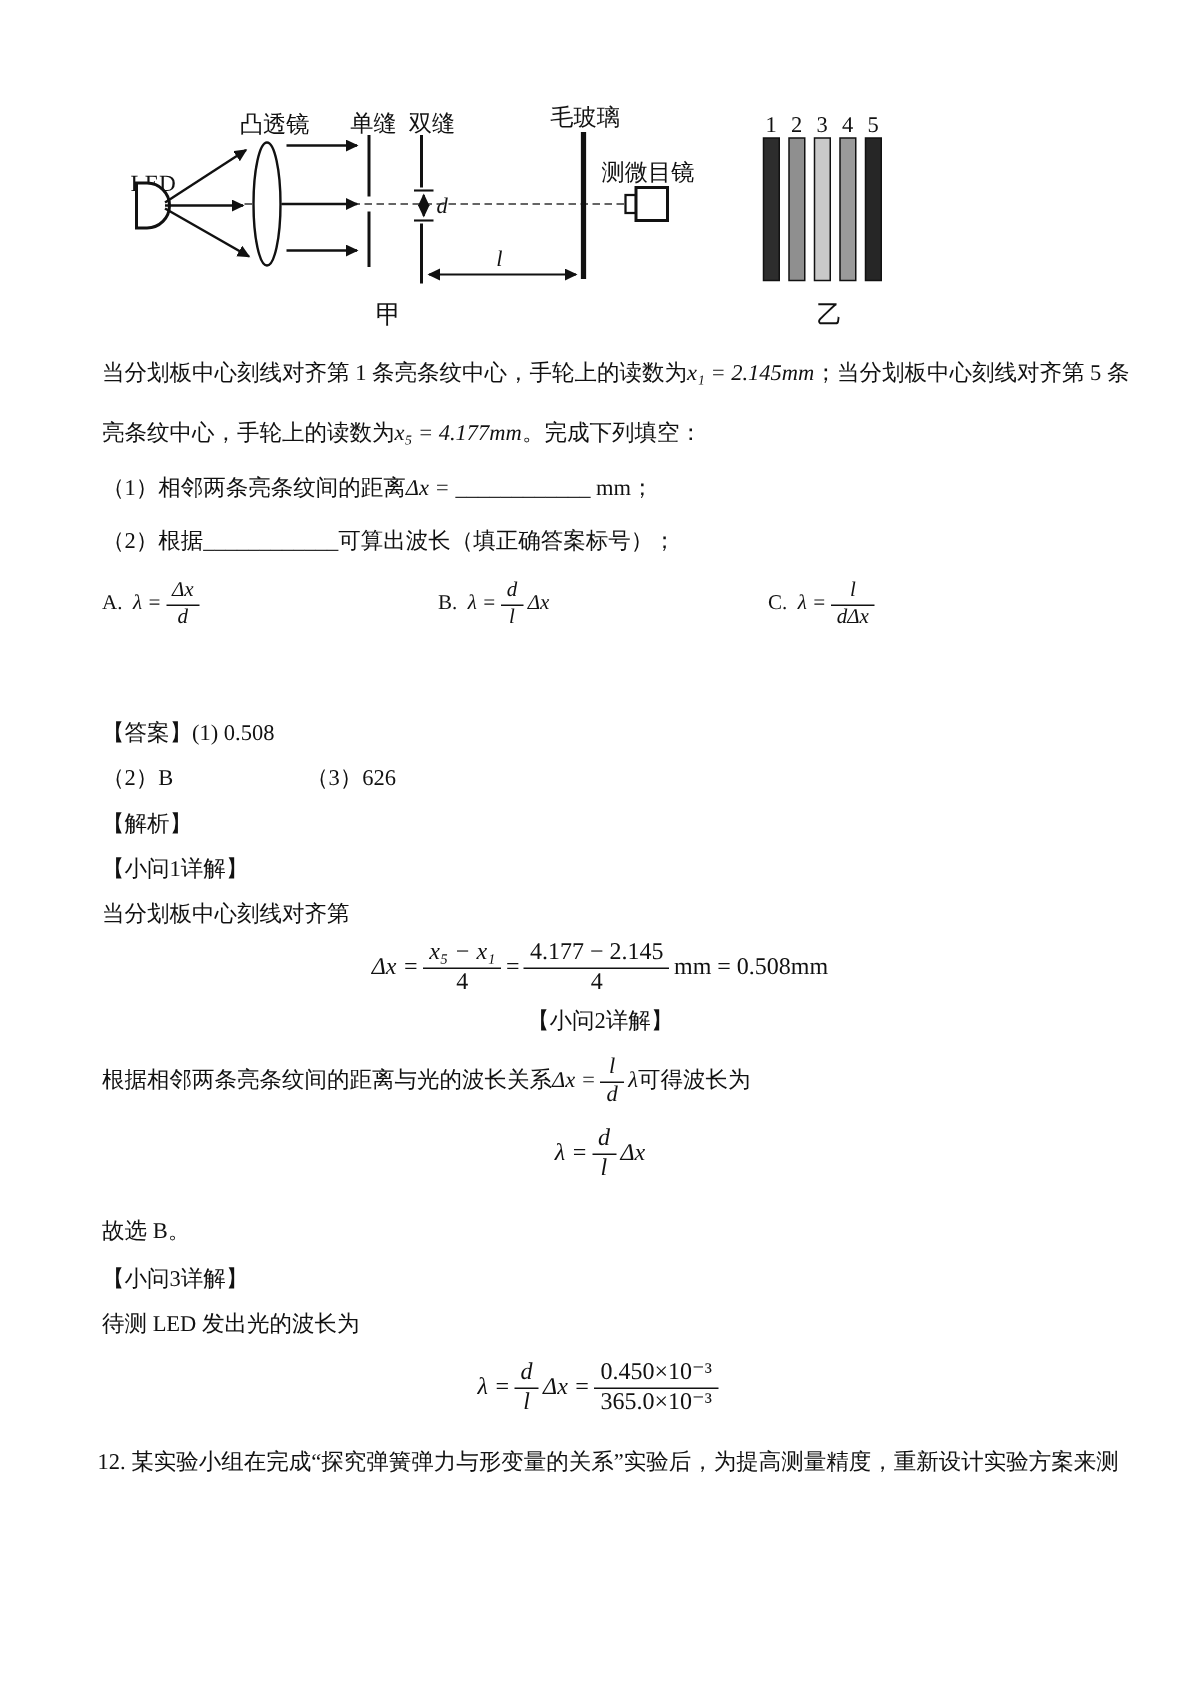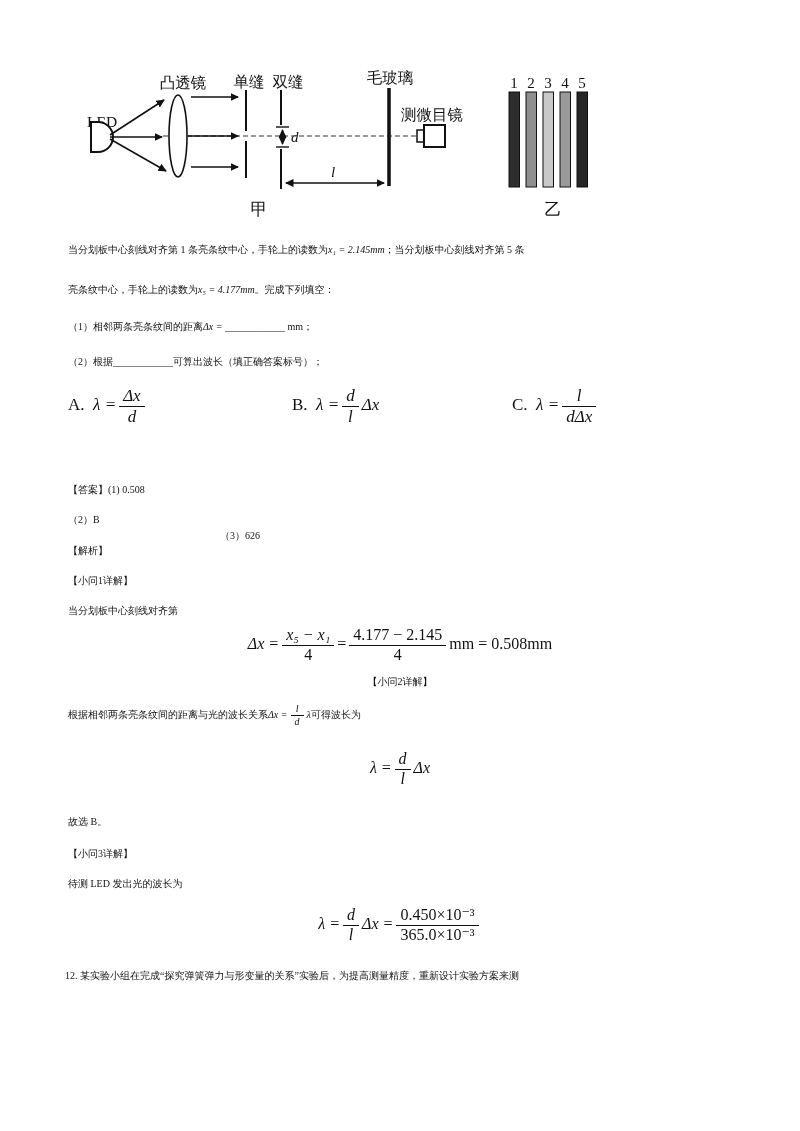--- a/index.html
+++ b/index.html
@@ -1,35 +1,35 @@
 <!DOCTYPE html>
 <html><head>
 <meta charset="utf-8">
 <style>
   html,body{margin:0;padding:0;background:#ffffff;}
   .page{position:relative;width:800px;height:1131px;background:#fff;overflow:hidden;
         font-family:"Liberation Serif","DejaVu Serif",serif;color:#111;}
-  .line{position:absolute;left:68px;font-size:10px;line-height:19px;white-space:nowrap;}
+  .line{position:absolute;left:68px;font-size:15px;line-height:19px;white-space:nowrap;}
   .center{left:0;width:800px;text-align:center;}
   .math{font-style:italic;}
   .blank{letter-spacing:0;}
   .frac{display:inline-block;vertical-align:middle;text-align:center;line-height:1.18;margin:0 3px;}
   .frac .nm{display:block;padding:0 4px;border-bottom:1px solid #111;}
   .frac .dn{display:block;padding:0 4px;}
   .formula{font-size:16px;}
-  .opt-row{position:absolute;top:386px;left:68px;width:680px;height:54px;font-size:17px;}
+  .opt-row{position:absolute;top:386px;left:68px;width:680px;height:54px;font-size:14px;}
   .opt{position:absolute;top:0;white-space:nowrap;}
   .fig{position:absolute;top:0;left:0;}
   .fig text{font-family:"Liberation Serif","DejaVu Serif",serif;fill:#111;}
   .fig .lab{font-size:15.5px;}
   .fig .cap{font-size:17px;}
   .fig .fn{font-size:15px;text-anchor:middle;}
   .fig .mid{text-anchor:middle;}
   .fig .it{font-style:italic;font-size:15px;}
-  .ans2-b{position:absolute;left:152px;top:0;margin-top:16px;}
+  .ans2-b{position:absolute;left:136px;top:0;}
 </style>
 </head>
 <body>
 
 <div class="page">
 
   <svg class="fig" width="800" height="235" viewBox="0 0 800 235">
     <defs>
       <marker id="ah" orient="auto-start-reverse" markerUnits="userSpaceOnUse" markerWidth="10" markerHeight="9" refX="7.5" refY="4">
         <path d="M0,0 L8.5,4 L0,8 z" fill="#111"></path>

